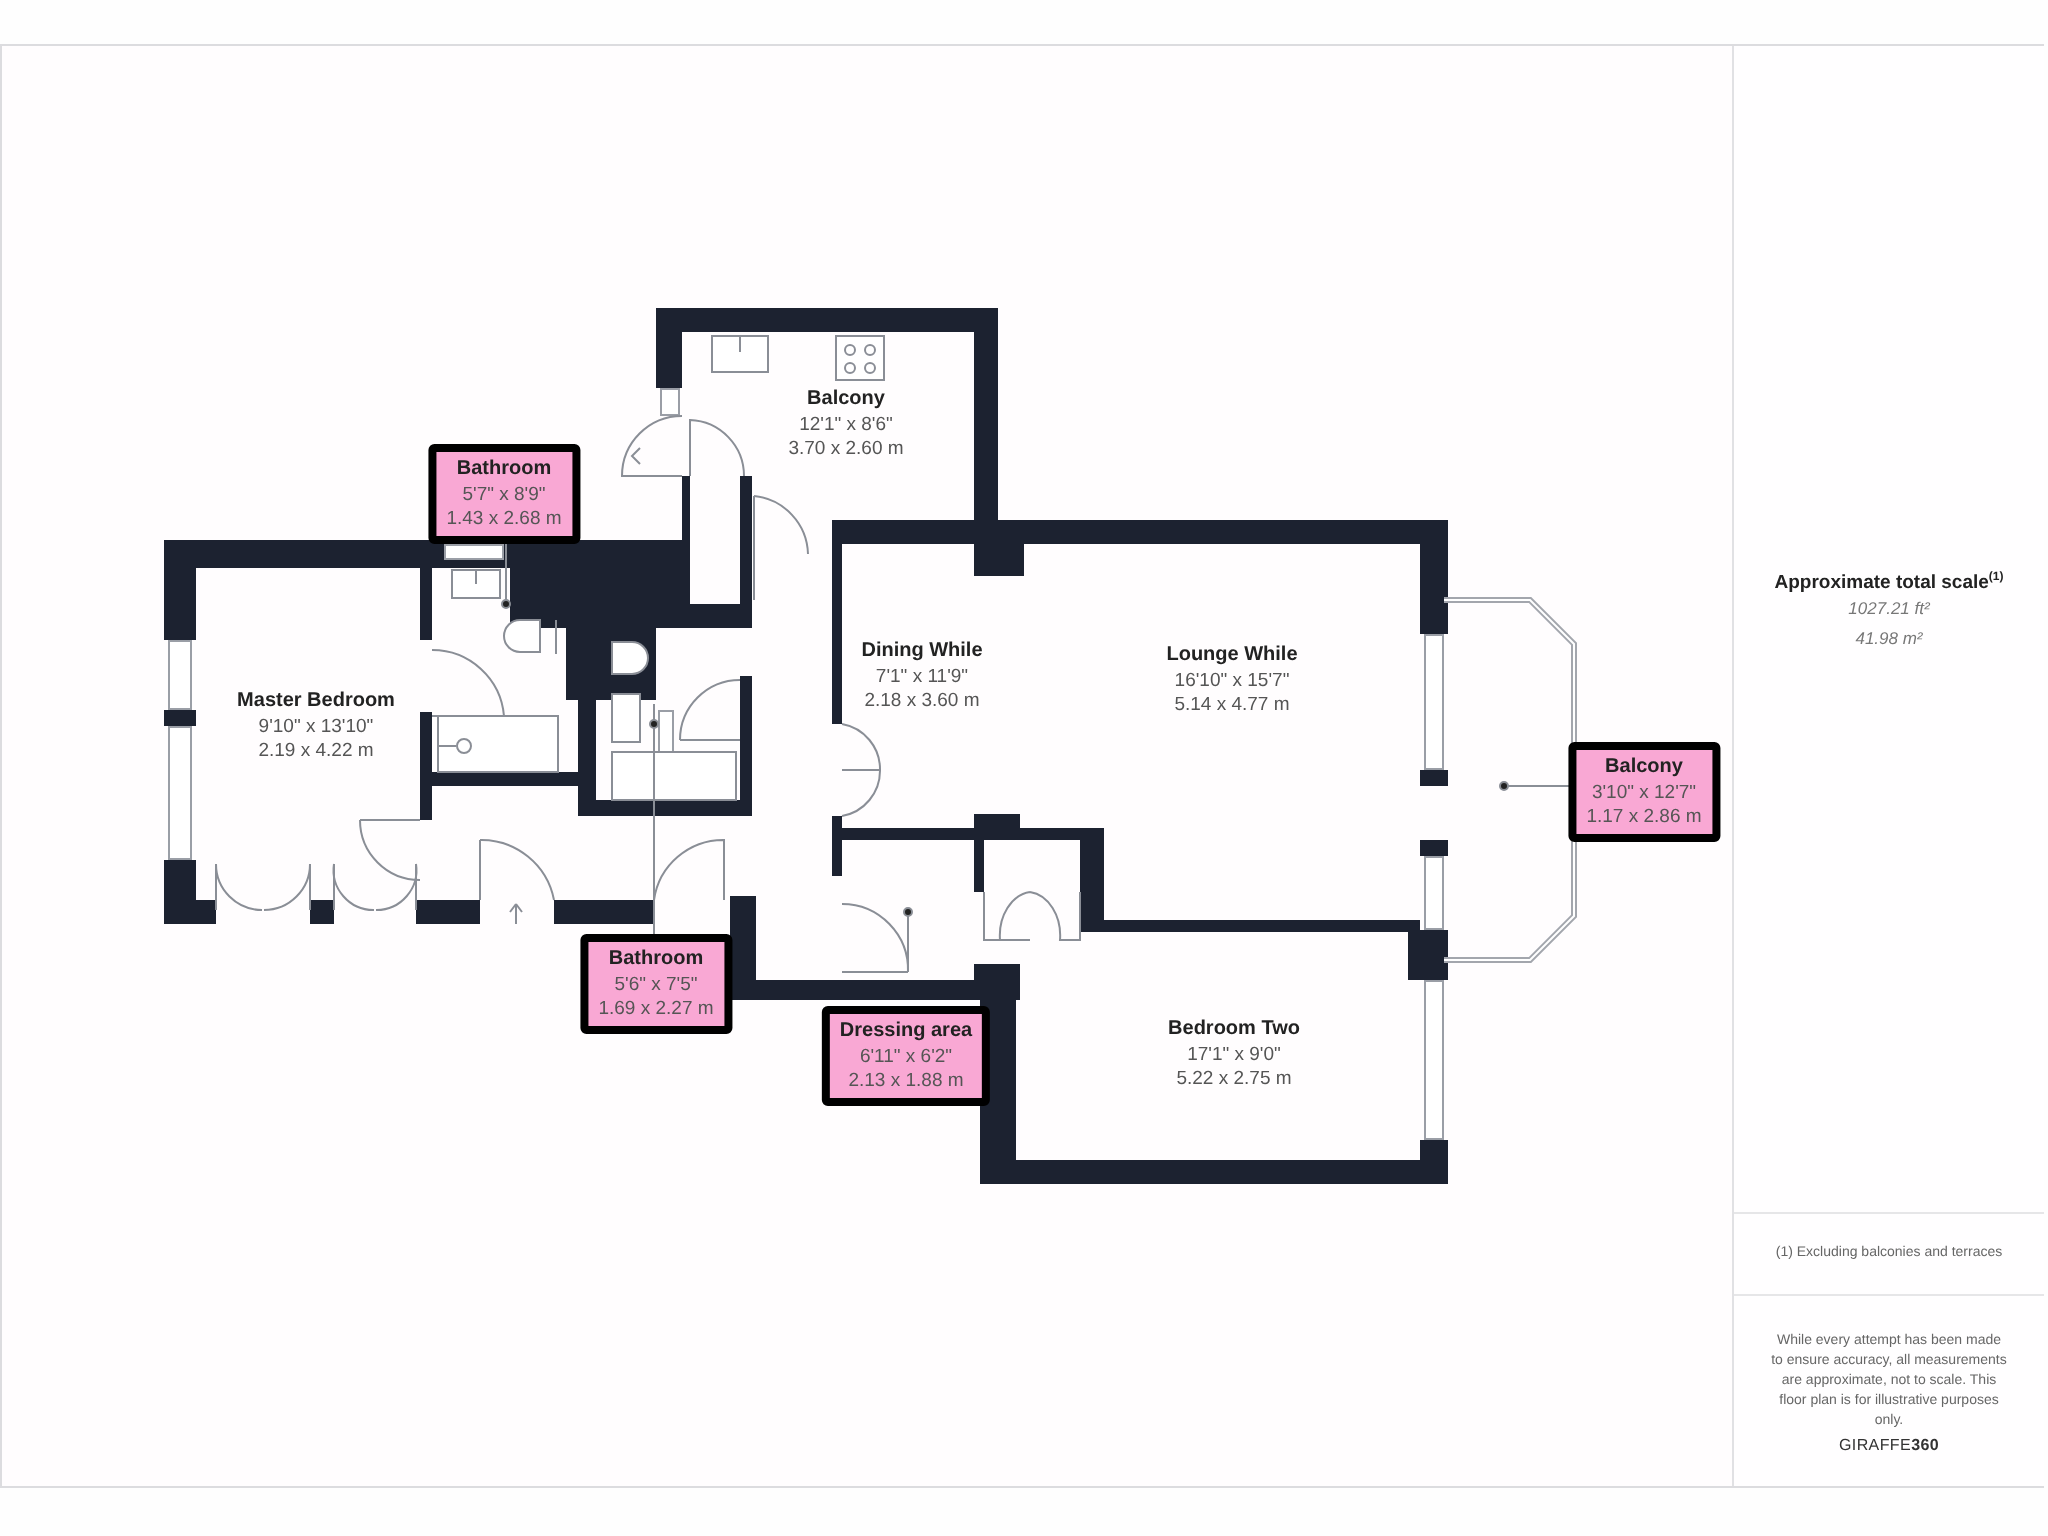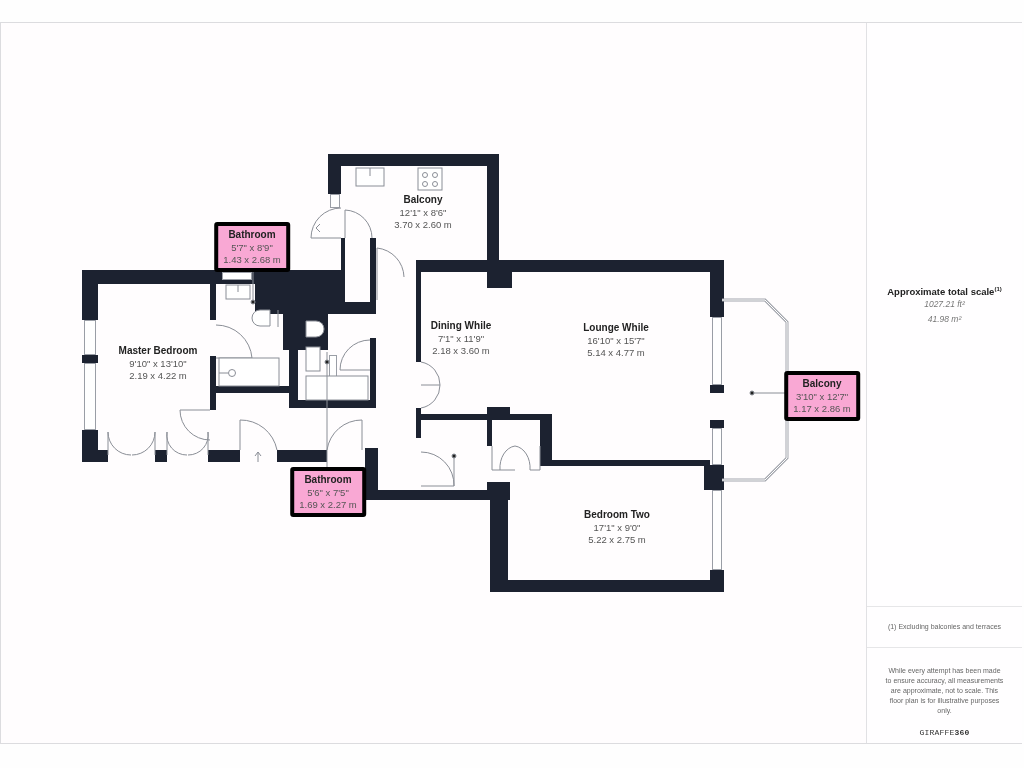--- a/index.html
+++ b/index.html
@@ -6,21 +6,21 @@
   body { width:1024px; height:768px; position:relative; overflow:hidden; font-family:"Liberation Sans", sans-serif; }
   .frame { position:absolute; left:0; top:22px; width:1022px; height:722px; border:1px solid #dcdcdf; box-sizing:border-box; background:#fffdfe; }
   .plan { position:absolute; left:1px; top:23px; width:865px; height:720px; }
   .side { position:absolute; left:866px; top:23px; width:155px; height:720px; border-left:1px solid #e1e1e4; background:#fffeff; }
   .side-sec { position:absolute; left:0; width:155px; text-align:center; color:#666; }
   .side-div { position:absolute; left:0; width:155px; height:1px; background:#e6e6e8; }
   .area-title { font-weight:bold; color:#222; font-size:9.5px; }
   .area-title sup { font-size:6px; }
   .area-val { font-size:8.5px; color:#777; line-height:15px;font-style:italic; }
   .foot { font-size:7px; color:#666; line-height:10px; }
-  .brand { font-size:8px; color:#333; margin-top:12px; letter-spacing:0.2px;font-family:Liberation Mono, monospace; }
+  .brand { font-size:8px; color:#333; margin-top:2px; letter-spacing:0.2px; }
   .brand b { font-weight:bold; }
 
   .w { position:absolute; background:#1c2230; }
   .win { position:absolute; background:#fff; border:1px solid #9a9ea6; box-sizing:border-box; }
   .lbl { position:absolute; text-align:center; color:#555; font-size:9.5px; line-height:12px; white-space:nowrap; transform:translateX(-50%); }
   .lbl .n { font-weight:bold; color:#222; font-size:10px; line-height:14px; display:block; }
   .lbl.box { background:#f9a8d4; border:4px solid #000000; border-radius:3px; padding:2px 5px; }
   svg.ov { position:absolute; left:0; top:0; }
 </style>
 </head>
@@ -176,20 +176,25 @@
   <div class="lbl box" style="left:822px;top:371px;">
     <span class="n">Balcony</span>
     <div>3'10" x 12'7"</div>
     <div>1.17 x 2.86 m</div>
   </div>
   <div class="lbl box" style="left:328px;top:467px;">
     <span class="n">Bathroom</span>
     <div>5'6" x 7'5"</div>
     <div>1.69 x 2.27 m</div>
   </div>
+  <div class="lbl box" style="left:453px;top:503px;">
+    <span class="n">Dressing area</span>
+    <div>6'11" x 6'2"</div>
+    <div>2.13 x 1.88 m</div>
+  </div>
   <div class="lbl" style="left:617px;top:508px;">
     <span class="n">Bedroom Two</span>
     <div>17'1" x 9'0"</div>
     <div>5.22 x 2.75 m</div>
   </div>
 </div>
 
 <div class="side">
   <div class="side-sec" style="top:263px;">
     <div class="area-title"><span>Approximate total scale</span><sup>(1)</sup></div>

